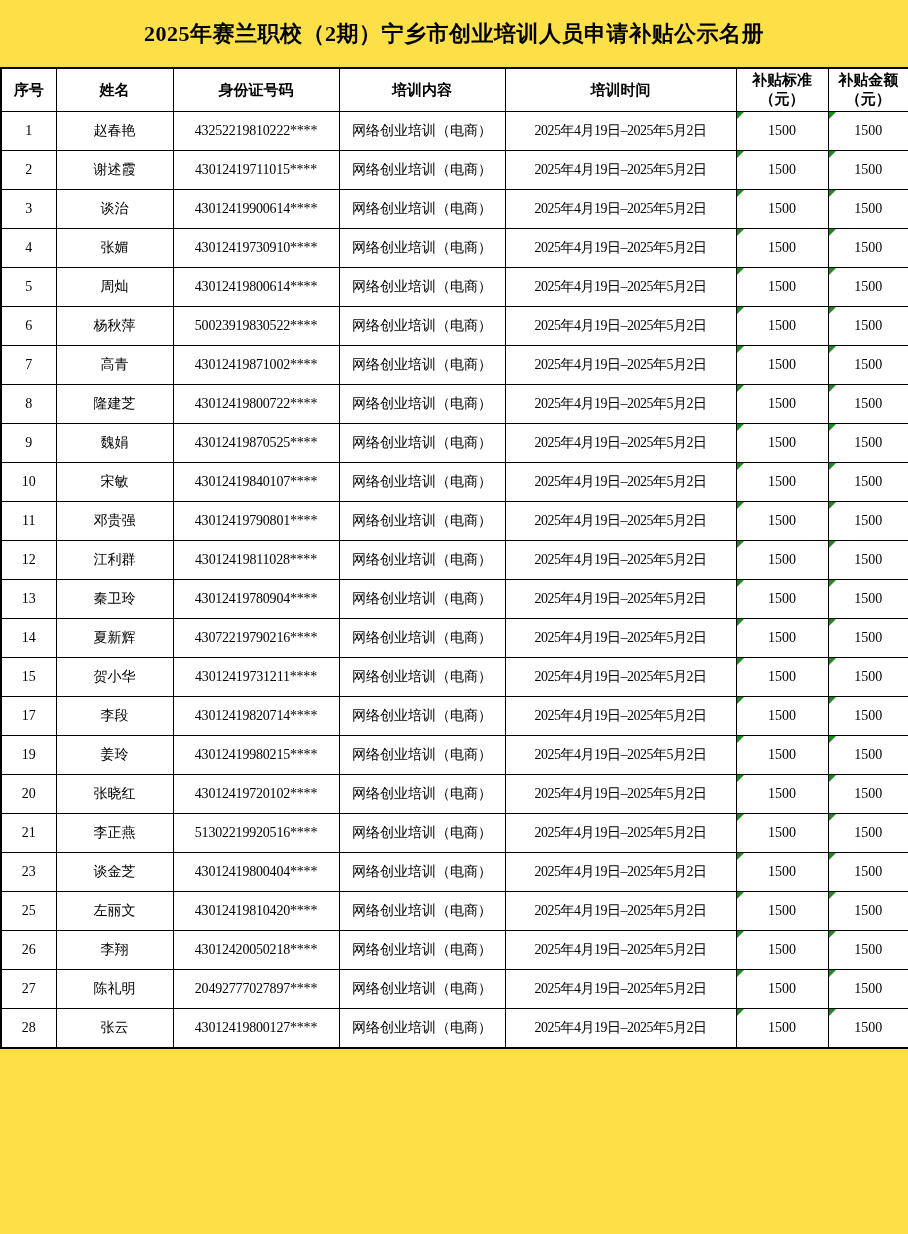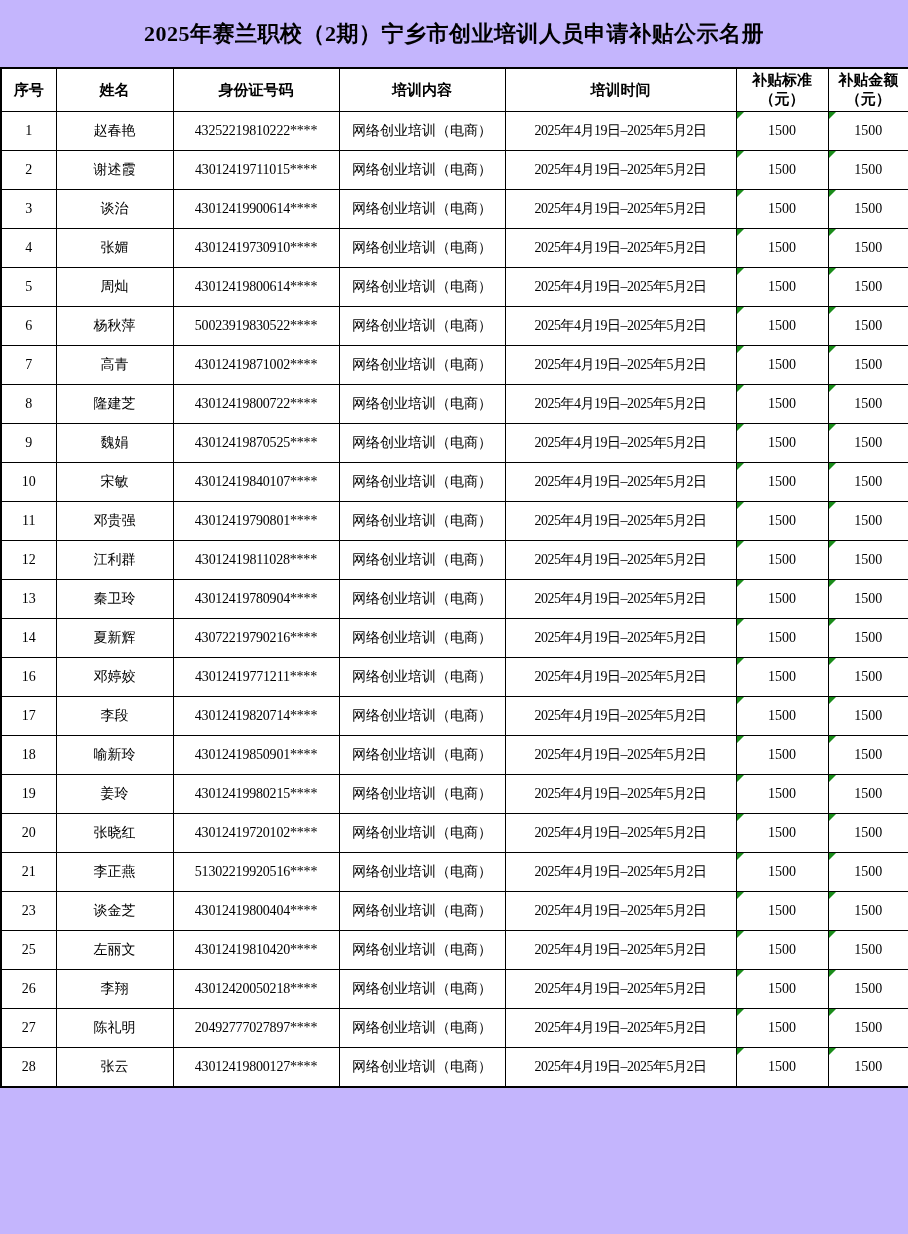--- a/index.html
+++ b/index.html
@@ -9,21 +9,21 @@
     width: 908px;
   }
   body {
     font-family: "Liberation Serif", "DejaVu Serif", serif;
     color: #000000;
     -webkit-font-smoothing: antialiased;
   }
   .page {
     width: 908px;
     height: 1234px;
-    background: #c4b5fd;
+    background: #fde047;
     overflow: hidden;
   }
   .title-bar {
     height: 67px;
     display: flex;
     align-items: center;
     justify-content: center;
   }
   .title {
     font-size: 22px;
@@ -321,53 +321,38 @@
       <td class="c-standard">
         <span class="tri"></span>
         <span>1500</span>
       </td>
       <td class="c-amount">
         <span class="tri"></span>
         <span>1500</span>
       </td>
     </tr>
         <tr>
-      <td class="c-seq">16</td>
-      <td class="c-name">邓婷姣</td>
-      <td class="c-id">43012419771211****</td>
+      <td class="c-seq">15</td>
+      <td class="c-name">贺小华</td>
+      <td class="c-id">43012419731211****</td>
       <td class="c-content">网络创业培训（电商）</td>
       <td class="c-time">2025年4月19日–2025年5月2日</td>
       <td class="c-standard">
         <span class="tri"></span>
         <span>1500</span>
       </td>
       <td class="c-amount">
         <span class="tri"></span>
         <span>1500</span>
       </td>
     </tr>
         <tr>
       <td class="c-seq">17</td>
       <td class="c-name">李段</td>
       <td class="c-id">43012419820714****</td>
-      <td class="c-content">网络创业培训（电商）</td>
-      <td class="c-time">2025年4月19日–2025年5月2日</td>
-      <td class="c-standard">
-        <span class="tri"></span>
-        <span>1500</span>
-      </td>
-      <td class="c-amount">
-        <span class="tri"></span>
-        <span>1500</span>
-      </td>
-    </tr>
-        <tr>
-      <td class="c-seq">18</td>
-      <td class="c-name">喻新玲</td>
-      <td class="c-id">43012419850901****</td>
       <td class="c-content">网络创业培训（电商）</td>
       <td class="c-time">2025年4月19日–2025年5月2日</td>
       <td class="c-standard">
         <span class="tri"></span>
         <span>1500</span>
       </td>
       <td class="c-amount">
         <span class="tri"></span>
         <span>1500</span>
       </td>

